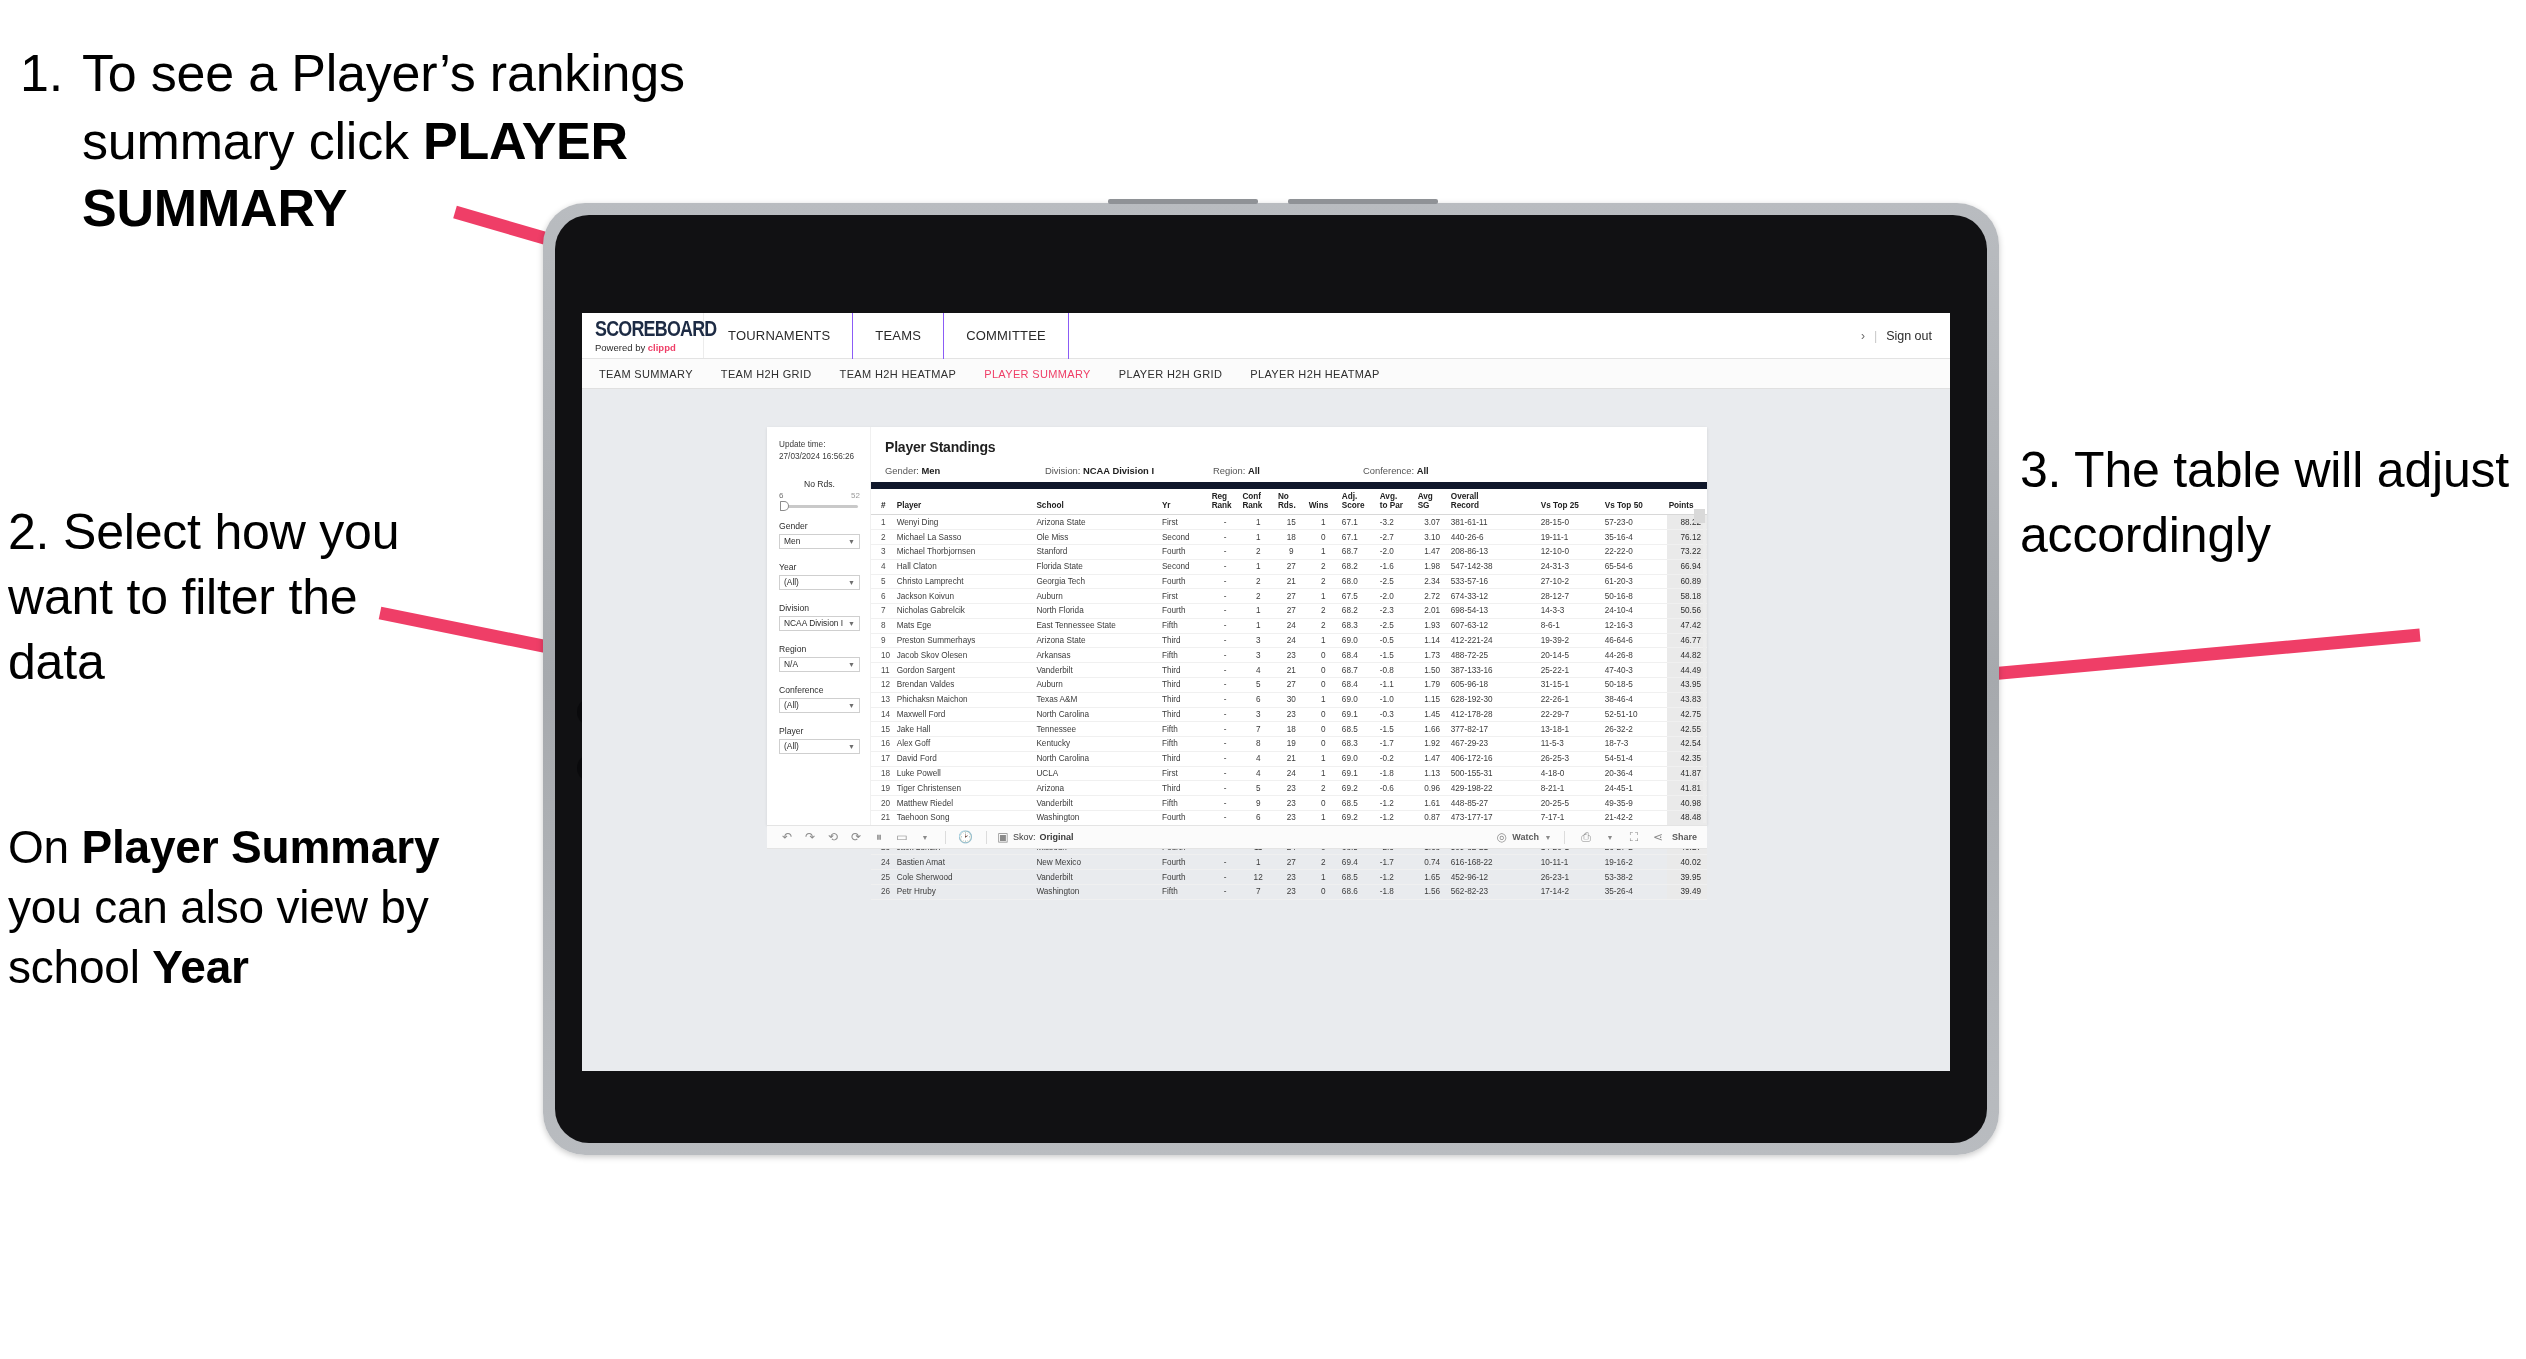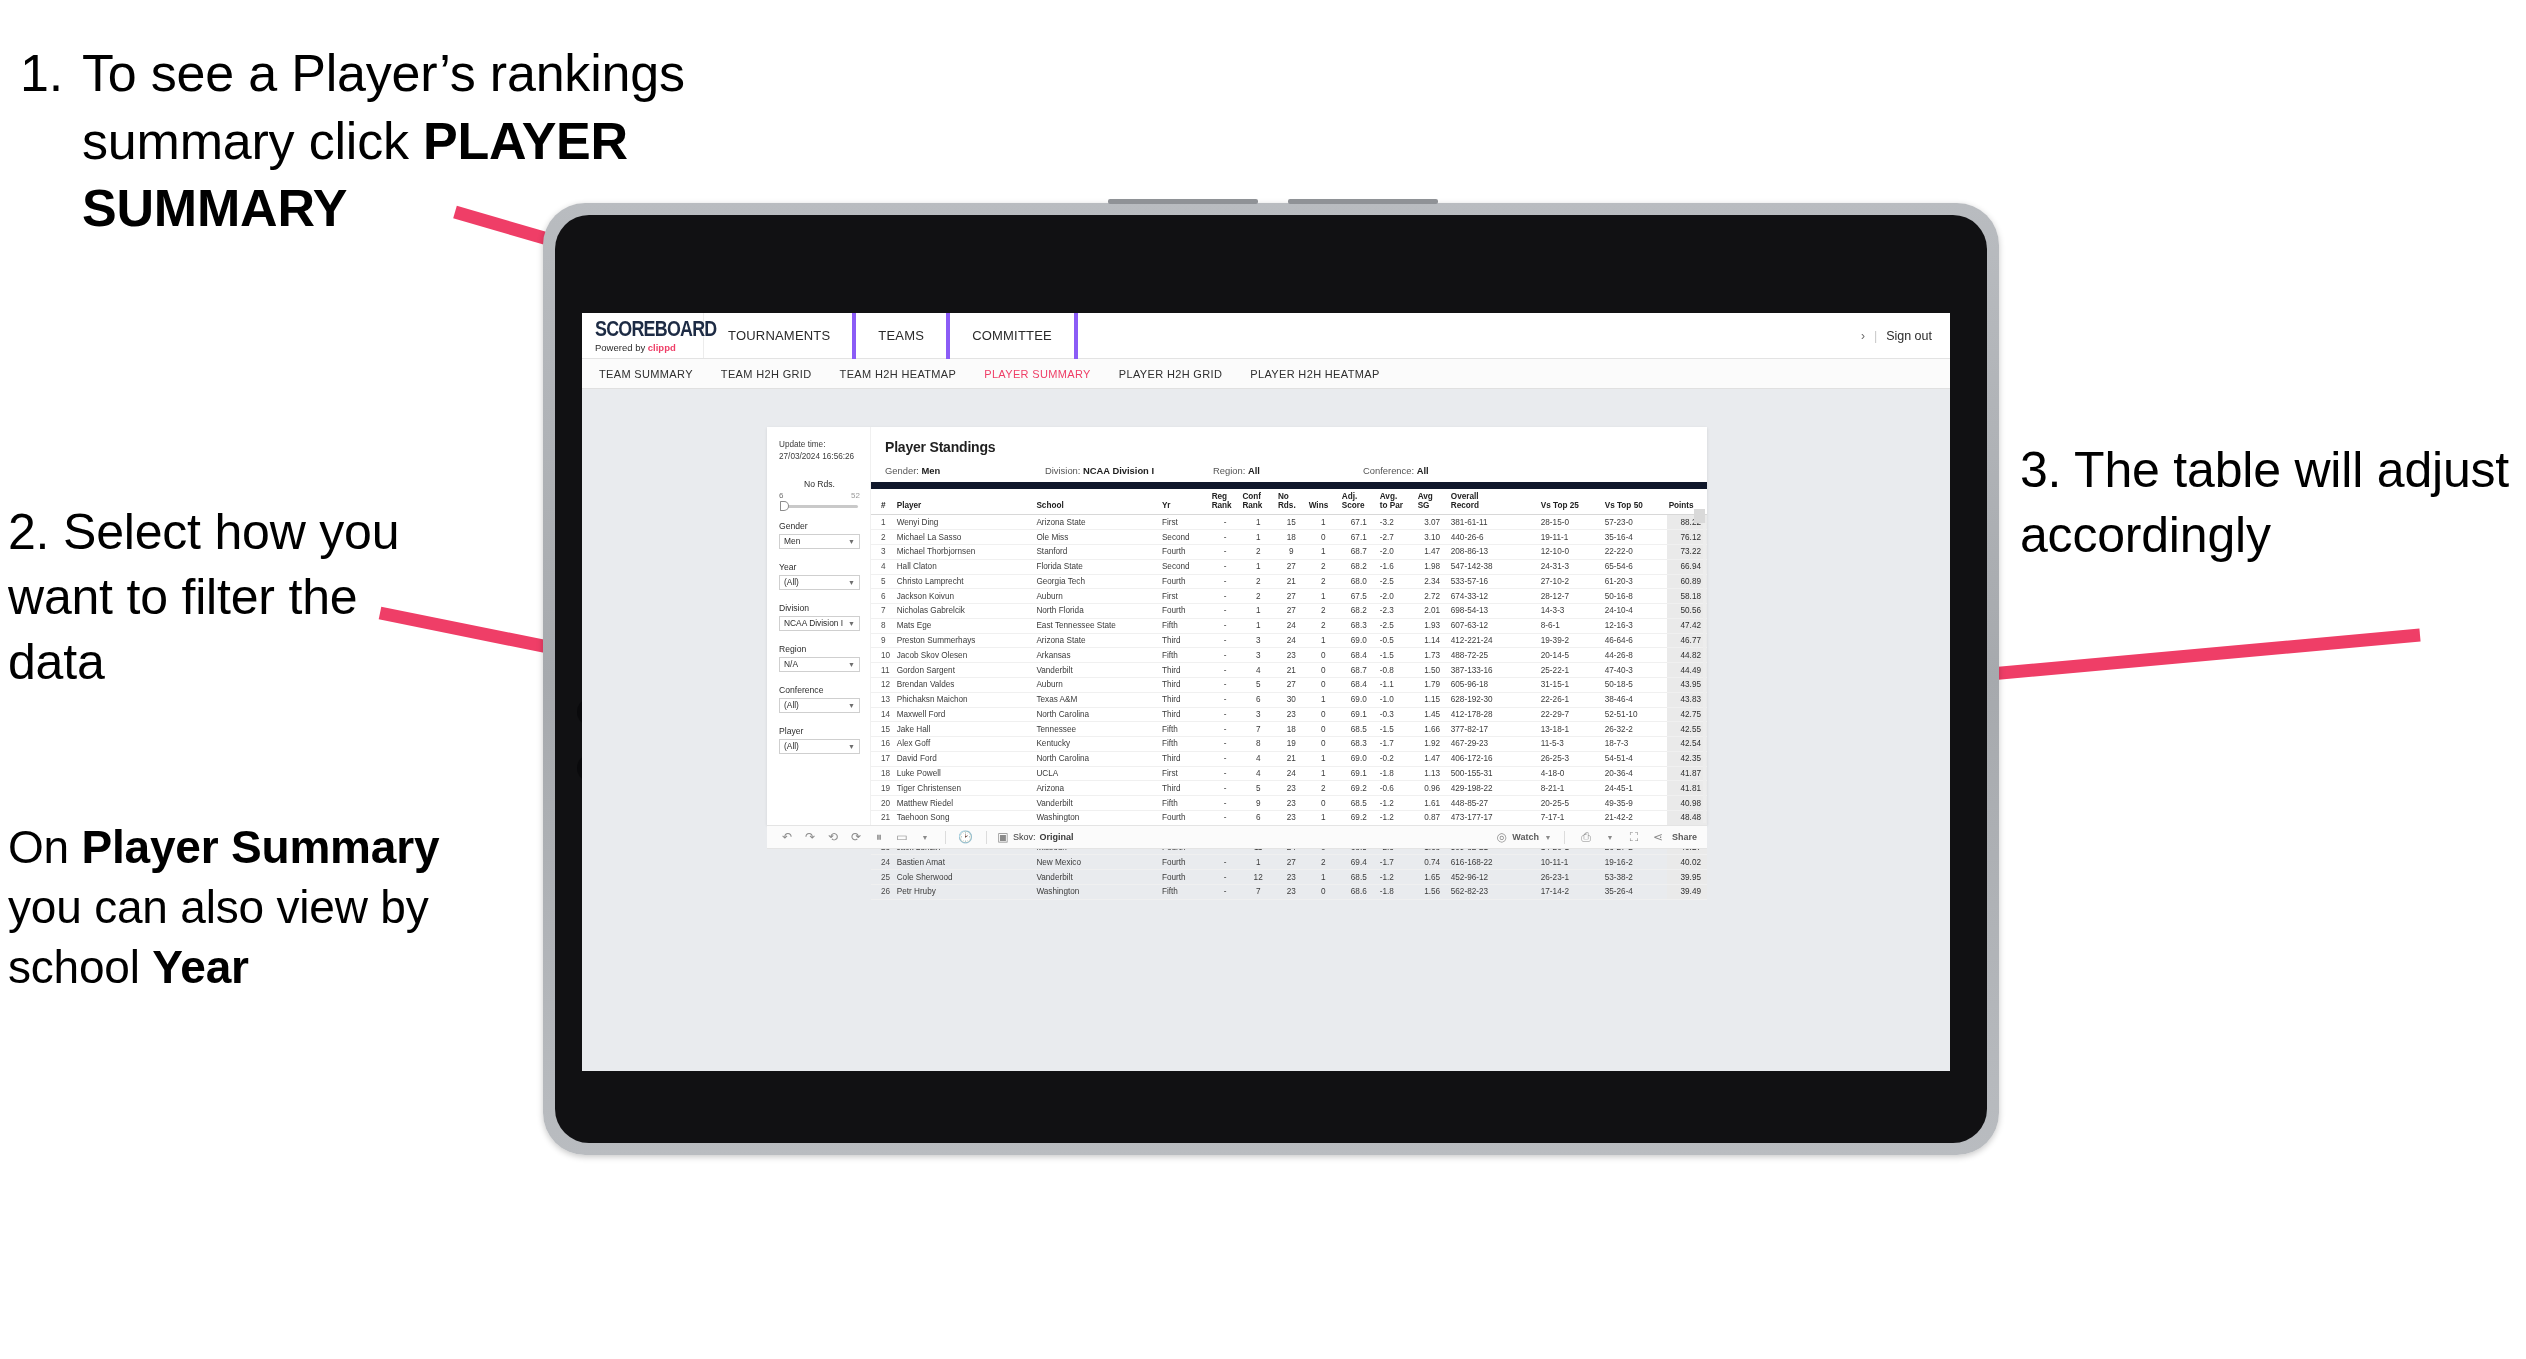--- a/index.html
+++ b/index.html
@@ -69,21 +69,21 @@
     font-family: "Liberation Sans", sans-serif;
     font-weight: 700; font-size: 19px; letter-spacing: -0.8px;
     color: #1d2b44; line-height: 20px;
     transform: scaleY(1.12) scaleX(0.94); transform-origin: left top;
   }
   .brand .b2 { font-size: 9.5px; color:#2b2b2b; margin-top:4px; }
   .brand .b2 .pink { color:#ef3e67; font-weight:700; }
   .topnav { display:flex; align-items:center; }
   .topnav .tn {
     font-size: 13px; color:#2a2a2a; padding: 0 22px;
-    height: 46px; display:flex; align-items:center; border-right:4px solid #8b5cf6;
+    height: 46px; display:flex; align-items:center; border-right:1px solid #8b5cf6;
     letter-spacing: 0.2px;
   }
   .topnav .tn:first-child { padding-left: 24px; }
   .topbar-right { margin-left:auto; display:flex; align-items:center; gap: 9px; padding-right: 18px; font-size: 12.5px; color:#2b2b2b;}
   .topbar-right .sep { color:#c9c9c9; }
   .topbar-right .caret { color:#6b6b6b; font-size: 12px; }
 
   
   .subnav {
     height: 30px; background:#fbfbfb; border-bottom:1px solid #e0e0e0;
@@ -143,21 +143,21 @@
   table.stand td { padding: 2.4px 2px; border-bottom:1px solid #f0f0f0; white-space:nowrap; overflow:hidden;}
   table.stand tr td:first-child { color:#4a4a4a; }
   .c-num   { width: 20px; padding-left:10px !important;}
   .c-pl    { width: 118px; }
   .c-sch   { width: 106px; }
   .c-yr    { width: 42px; }
   .c-rr    { width: 26px; text-align:center;}
   .c-cr    { width: 30px; text-align:center;}
   .c-nr    { width: 26px; text-align:center;}
   .c-wn    { width: 28px; text-align:center;}
-  .c-as    { width: 32px; text-align:center;}
+  .c-as    { width: 32px; text-align:left;}
   .c-ap    { width: 32px; }
   .c-sg    { width: 28px; text-align:center;}
   .c-or    { width: 76px; }
   .c-t25   { width: 54px; }
   .c-t50   { width: 54px; }
   .c-pts   { width: 34px; text-align:right; padding-right:6px !important;}
   th.c-num { padding-left:10px !important;}
   td.pts-cell { background:#eaeaea; color:#2c2c2c;}
   .scroll-cap { position:absolute; right: 2px; top: 20px; width: 11px; height: 14px; background:#d9d9d9; }
   .vscroll { position:absolute; right: 1px; top: 34px; width: 3px; height: 300px; background:#ededed;}

